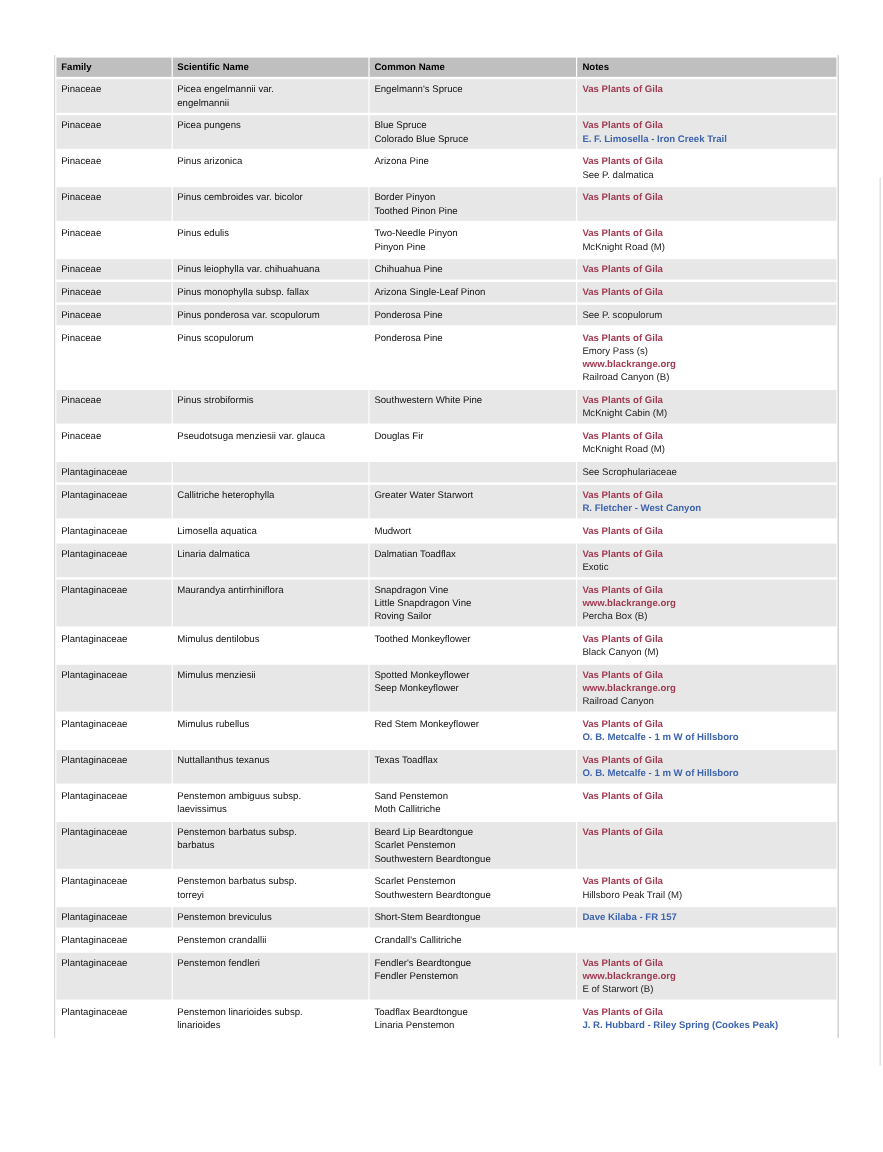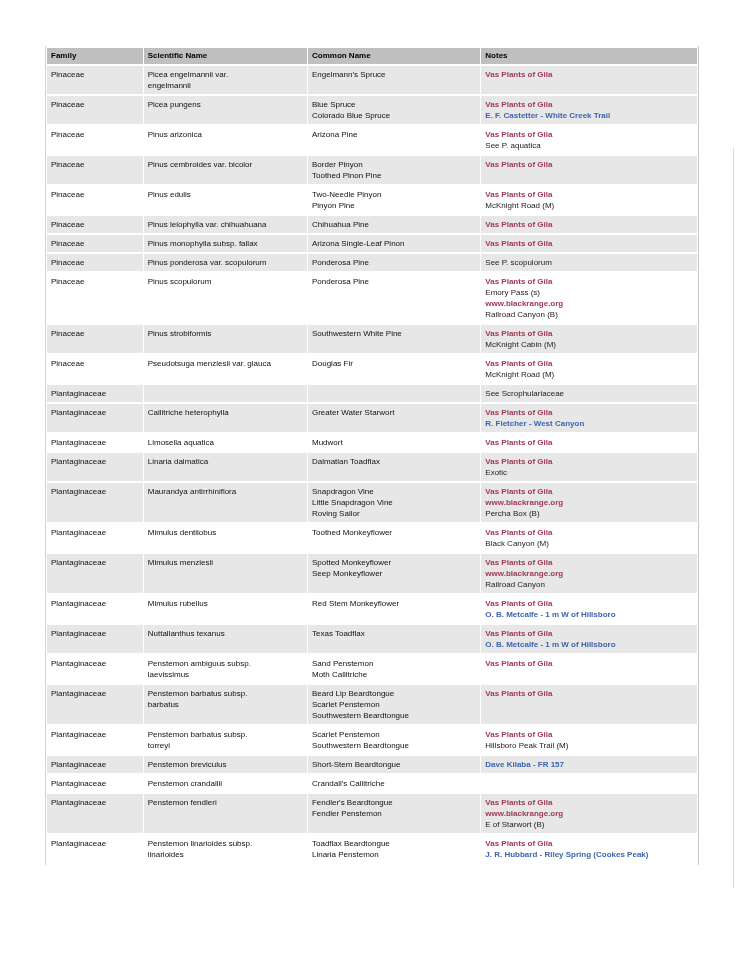--- a/index.html
+++ b/index.html
@@ -70,34 +70,34 @@
           <td>Pinaceae</td>
           <td>
             <span class="cell-line">Picea pungens</span>
           </td>
           <td>
             <span class="cell-line">Blue Spruce</span>
             <span class="cell-line">Colorado Blue Spruce</span>
           </td>
           <td>
             <a class="lnk red">Vas Plants of Gila</a>
-            <a class="lnk blue">E. F. Castetter - White Creek Trail</a>
+            <a class="lnk blue">E. F. Limosella - Iron Creek Trail</a>
           </td>
         </tr>
         <tr class="plain">
           <td>Pinaceae</td>
           <td>
             <span class="cell-line">Pinus arizonica</span>
           </td>
           <td>
             <span class="cell-line">Arizona Pine</span>
           </td>
           <td>
             <a class="lnk red">Vas Plants of Gila</a>
-            <span class="note-plain">See P. aquatica</span>
+            <span class="note-plain">See P. dalmatica</span>
           </td>
         </tr>
         <tr class="shaded">
           <td class="teal">Pinaceae</td>
           <td>
             <span class="cell-line">Pinus cembroides var. bicolor</span>
           </td>
           <td>
             <span class="cell-line">Border Pinyon</span>
             <span class="cell-line">Toothed Pinon Pine</span>

